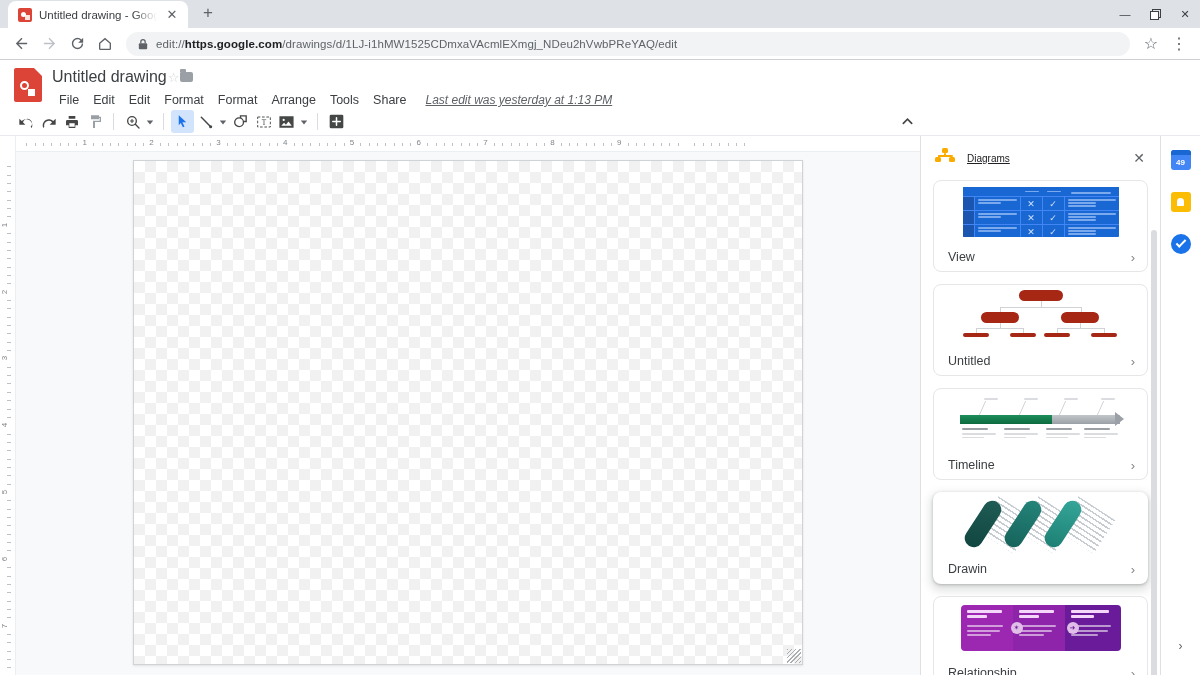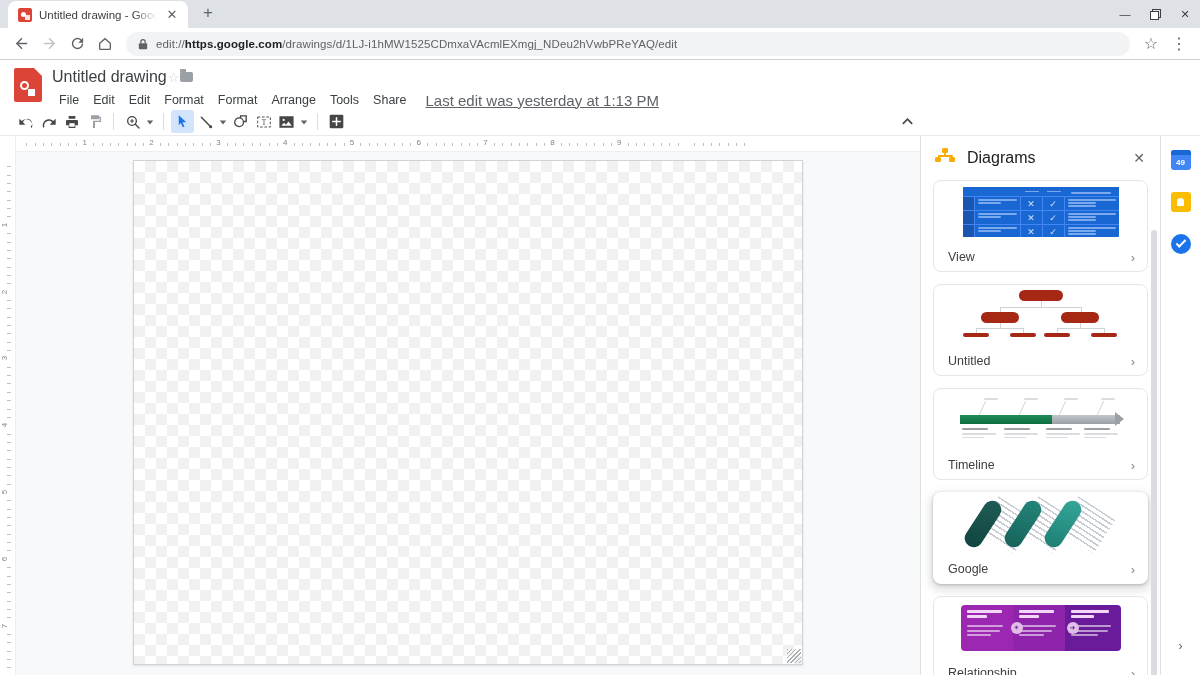--- a/index.html
+++ b/index.html
@@ -106,21 +106,21 @@
     width:7px; height:7px; background:#fff;
   }
   .doctitleblock { margin-left: 10px; display: flex; flex-direction: column; }
   .titlerow { display:flex; align-items:center; gap:1px; height:22px; }
   .doctitle { font-size: 16px; color: #3c4043; font-weight: 400; }
   .ico-star { color:#cfd3d7; font-size: 13px; }
   .ico-folder { width:13px; height:10px; background:#9aa0a6; border-radius:1px 2px 2px 2px; position:relative; }
   .ico-folder::before { content:''; position:absolute; top:-3px; left:0; width:6px; height:3px; background:#9aa0a6; border-radius:1px 1px 0 0; }
   .menurow { display:flex; align-items:center; gap:0; height:22px; margin-top:1px; }
   .menuitem { font-size: 12.5px; color: #3c4043; padding: 2px 7px; border-radius: 3px; }
-  .lastedit { font-size: 15px; color:#5f6368; text-decoration: underline; margin-left: 12px; }
+  .lastedit { font-size: 12px; color:#5f6368; text-decoration: underline; margin-left: 12px; font-style: italic; }
 
   .headright { position:absolute; right: 14px; top: 10px; display:flex; align-items:center; gap: 14px; }
   .hicon { width:22px; height:22px; display:flex; align-items:center; justify-content:center; color:#3c4043; }
   .sharebtn {
     height: 28px; background:#1a73e8; color:#fff; border-radius:4px;
     display:flex; align-items:center; gap:7px; padding: 0 14px 0 12px;
     font-size: 12.5px; font-weight: 500;
   }
   .lockglyph { width:9px; height:11px; position:relative; }
   .lockglyph .body { position:absolute; bottom:0; width:9px; height:6.5px; background:#fff; border-radius:1px; }
@@ -187,21 +187,21 @@
 
   
   .sidepanel {
     width: 240px; flex: 0 0 240px; background: #fff;
     border-left: 1px solid #e0e0e0; display:flex; flex-direction:column;
     position: relative; min-height: 0;
   }
   .panelhead { height: 44px; display:flex; align-items:center; padding: 0 10px 0 14px; gap: 12px; }
   .panelicon { width: 20px; height: 20px; position: relative; flex:0 0 20px; }
   .panelicon i { position:absolute; background:#f9ab00; border-radius:1.5px; display:block; }
-  .paneltitle { flex:1; font-size: 16px; color: #202124; }
+  .paneltitle { flex:1; font-size: 10px; color: #202124; text-decoration: underline; }
   .panelclose { width:22px; height:22px; display:flex; align-items:center; justify-content:center; color:#5f6368; font-size:14px; }
 
   .panelscroll { flex:1; overflow: hidden; padding: 0 12px 8px 12px; position: relative; }
   .dcard {
     background:#fff; border:1px solid #e4e6e8; border-radius: 8px;
     margin-bottom: 12px; overflow:hidden;
   }
   .dcard.hovered { box-shadow: 0 1px 3px rgba(60,64,67,.3), 0 4px 8px 3px rgba(60,64,67,.15); border-color: transparent; }
   .dthumb { height: 62px; display:flex; align-items:center; justify-content:center; padding: 8px 10px; }
   .dlabelrow { height: 28px; display:flex; align-items:center; padding: 0 12px 0 14px; }
@@ -785,21 +785,21 @@
               <div class="th-proc">
                 <div class="hatch" style="left:18px;top:8px;"></div>
                 <div class="blade" style="left:8px;top:1px;background:linear-gradient(160deg,#1f5d56,#11443f);"></div>
                 <div class="hatch" style="left:58px;top:8px;"></div>
                 <div class="blade" style="left:48px;top:1px;background:linear-gradient(160deg,#25857a,#15625a);"></div>
                 <div class="hatch" style="left:98px;top:8px;"></div>
                 <div class="blade" style="left:88px;top:1px;background:linear-gradient(160deg,#35a79a,#1d7e72);"></div>
               </div>
             </div>
             <div class="dlabelrow">
-              <div class="dlabel">Google</div>
+              <div class="dlabel">Drawin</div>
               <div class="dchev">›</div>
             </div>
           </div>
 
           <div class="dcard">
             <div class="dthumb">
               <div class="th-rel">
                 <div class="pnl p1">
                   <div class="ht w1"></div>
                     <div class="ht w2"></div>

